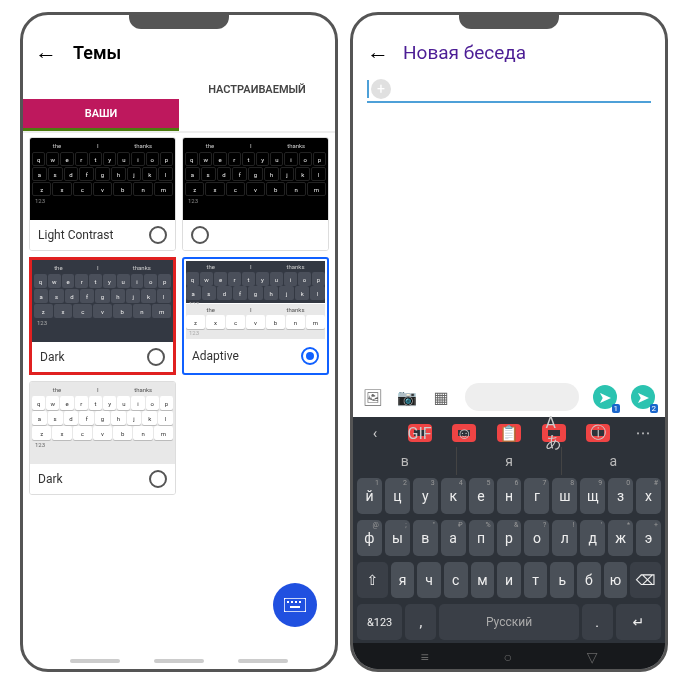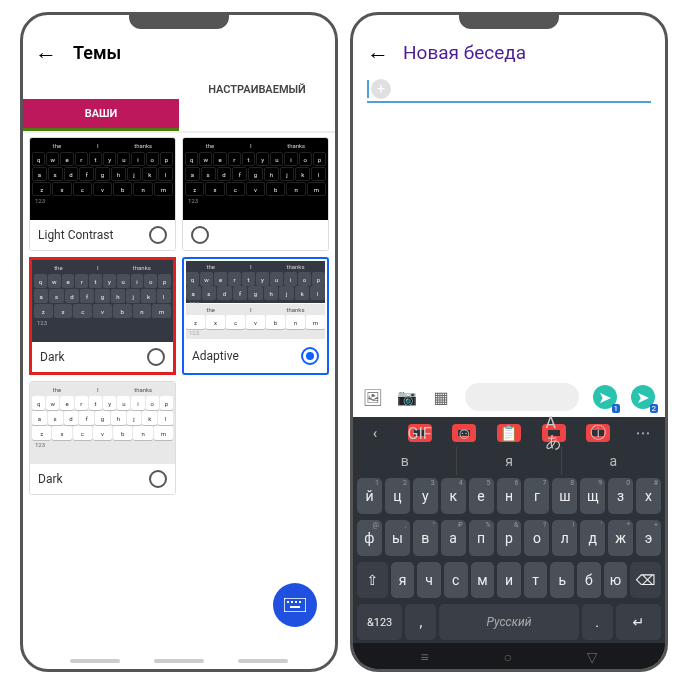--- a/index.html
+++ b/index.html
@@ -64,21 +64,21 @@
   .tool-row { display:flex; justify-content:space-between; padding:5px 10px; align-items:center;}
   .tool-row span { color:#ccc; font-size:16px; width:24px;height:18px; display:flex;align-items:center;justify-content:center; border:6px solid #ef4444; border-radius:4px; cursor:pointer;}
   .tool-row span.nob { border:none; font-size:15px;}
   .pred-row { display:flex; }
   .pred-row div { flex:1; text-align:center; color:#bbb; font-size:14px; padding:6px 0; border-right:1px solid #444;}
   .pred-row div:last-child{border:none;}
   .rkey-row { display:flex; gap:3px; padding:3px 4px; }
   .rkey { flex:1; background:#4a5058; border-radius:5px; height:36px; display:flex; align-items:center; justify-content:center; color:#eee; font-size:14px; position:relative; cursor:pointer;}
   .rkey.mod { background:#3a3f47; }
   .rkey .sup { position:absolute; top:1px; right:3px; font-size:7px; color:#999;}
-  .space-key { flex:4; font-size:12px; color:#aaa;font-style:italic;}
+  .space-key { flex:4; font-size:12px; color:#aaa;}
   .bottom-bar-r { display:flex; justify-content:space-around; padding:6px 30px 4px; background:#17191c;}
   .bottom-bar-r span{ color:#666; font-size:14px;}
   .right-col{display:flex;flex-direction:column;height:100%;}
   svg{display:block;}
 </style>
 </head>
 <body>
 
 <div class="phone phone-left">
   <div class="notch"></div>

